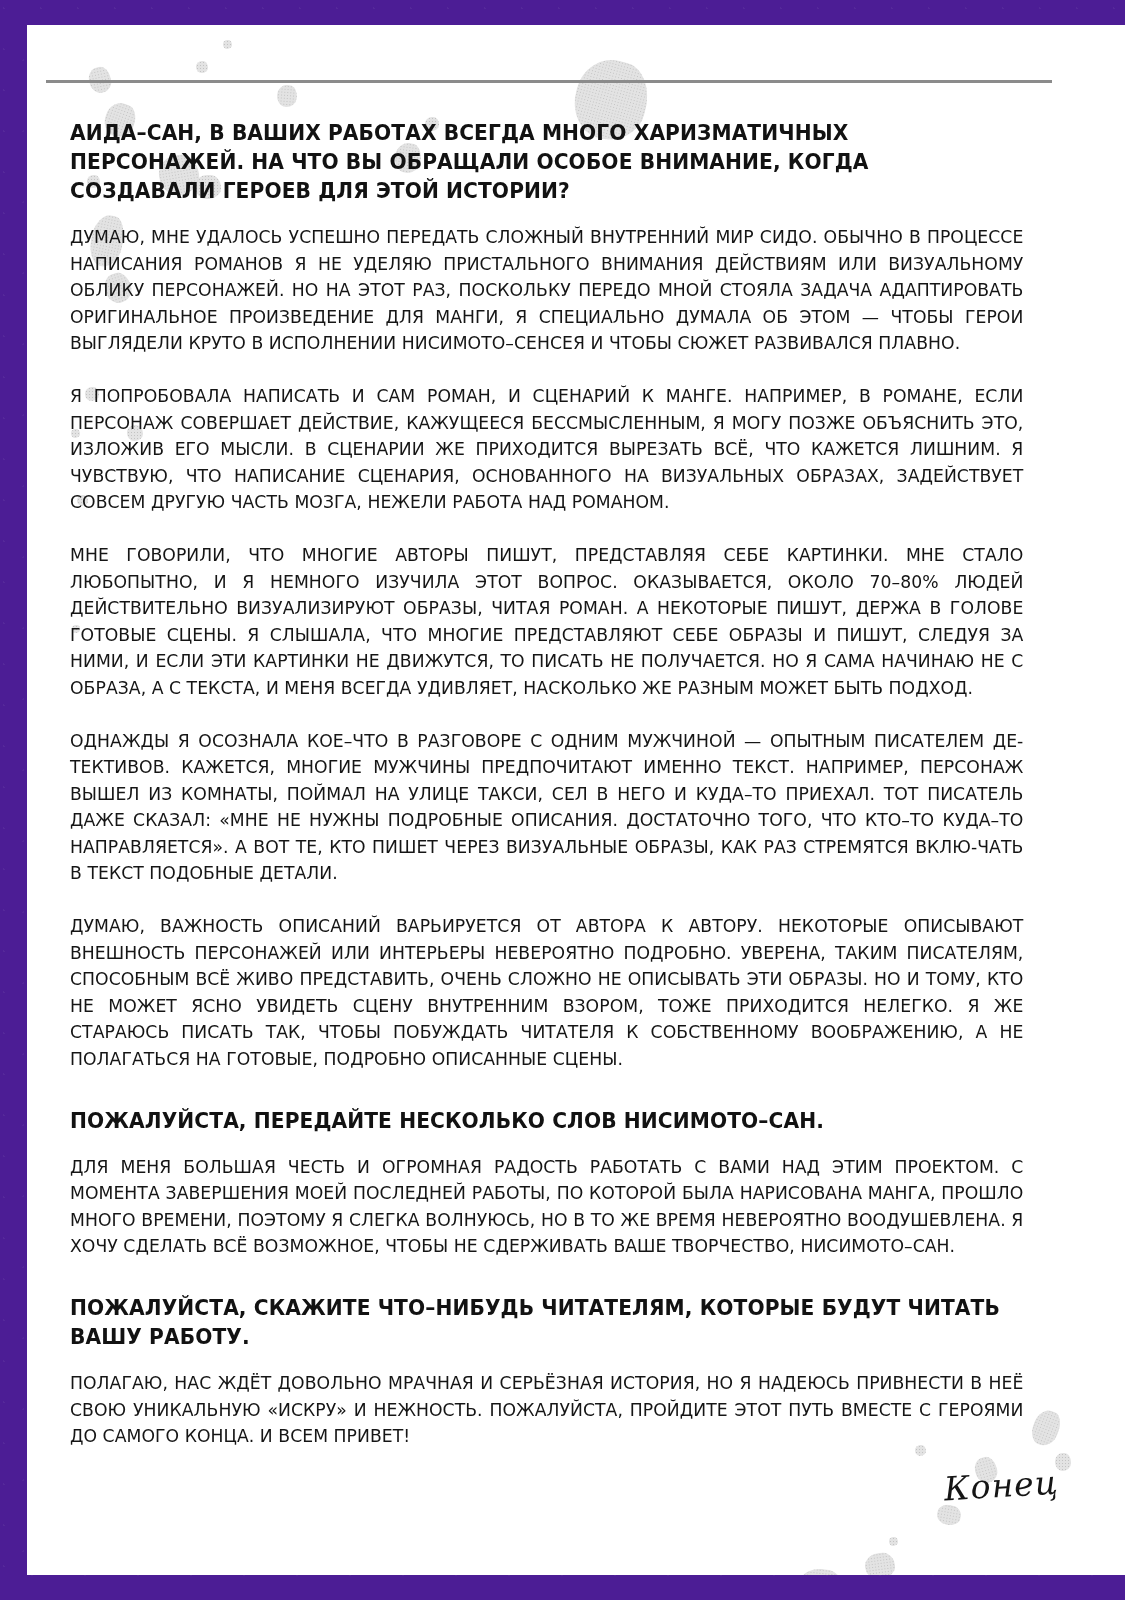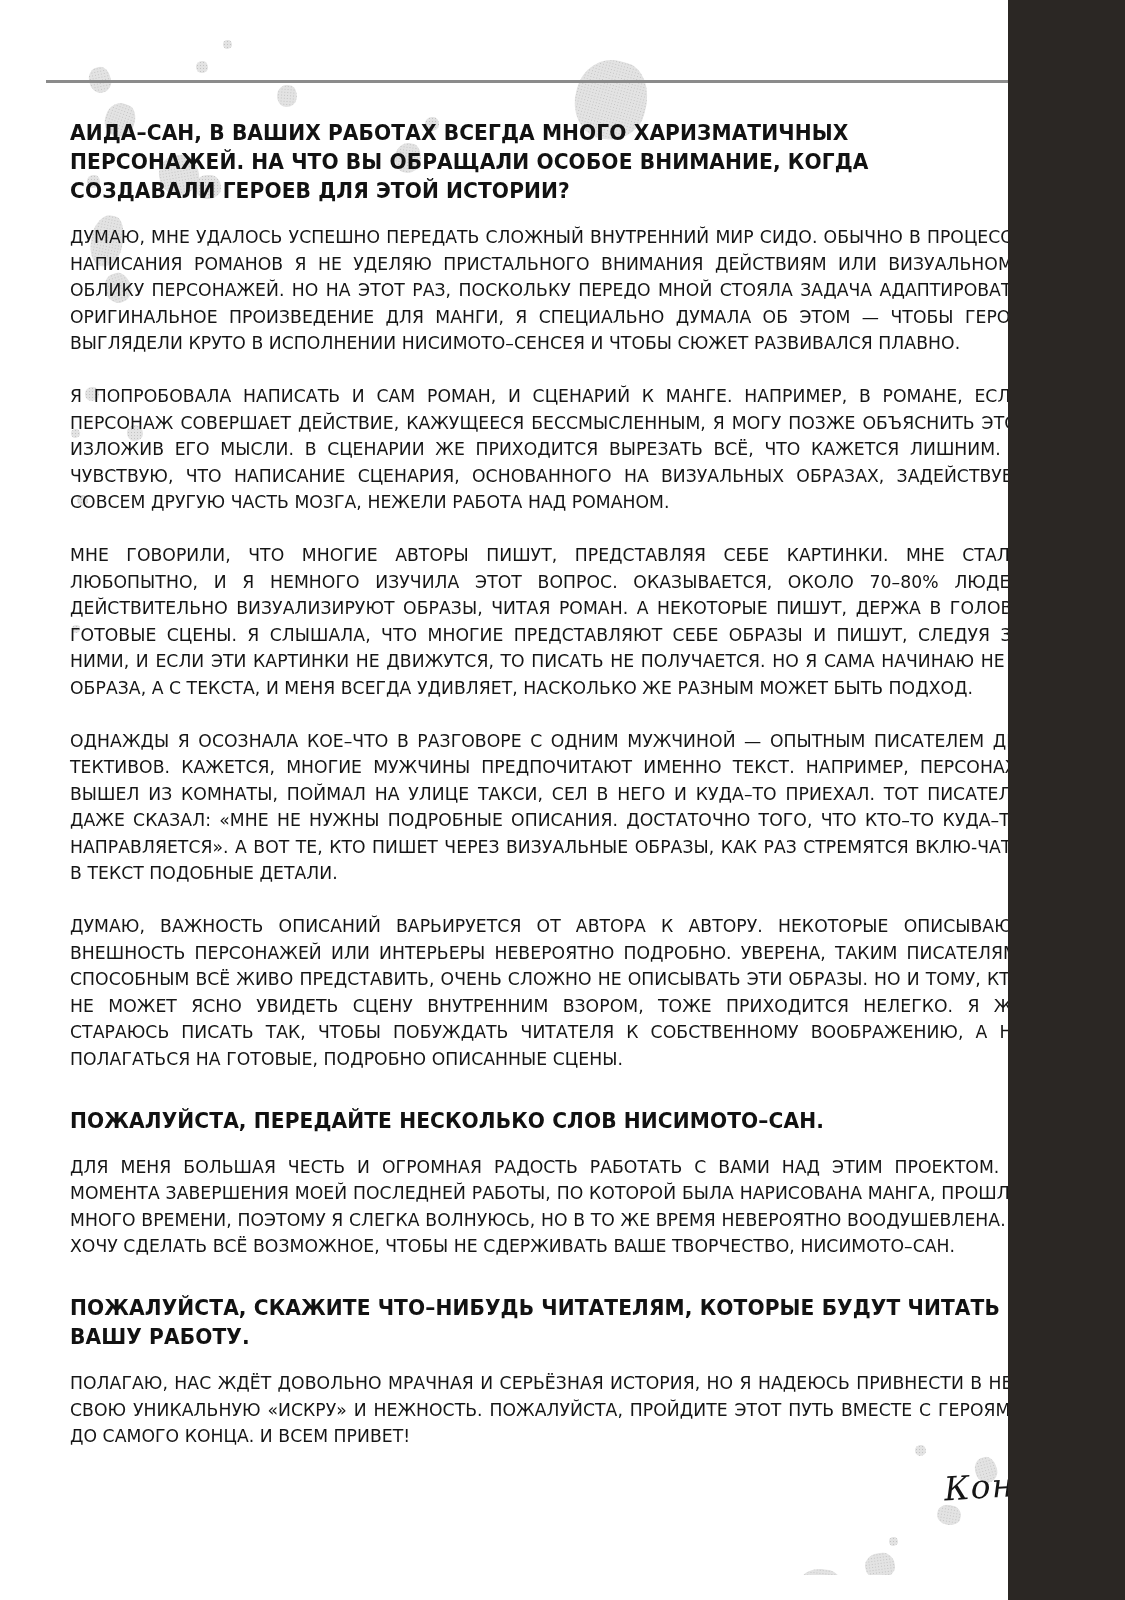--- a/index.html
+++ b/index.html
@@ -11,23 +11,23 @@
     width: 1125px;
     height: 1600px;
     background: #2b2724;
     font-family: "Liberation Sans", sans-serif;
     overflow: hidden;
   }
 
   
   #page-frame {
     position: relative;
-    width: 1008px;
+    width: 1125px;
     height: 1600px;
-    background: #ffffff;
+    background: #4c1d95;
     overflow: hidden;
   }
 
   
   #frame-texture {
     position: absolute;
     inset: 0;
     background-image:
       radial-gradient(circle at 10% 20%, rgba(255,255,255,.05) 0 1px, transparent 1px),
       radial-gradient(circle at 60% 70%, rgba(255,255,255,.04) 0 1px, transparent 1px),

